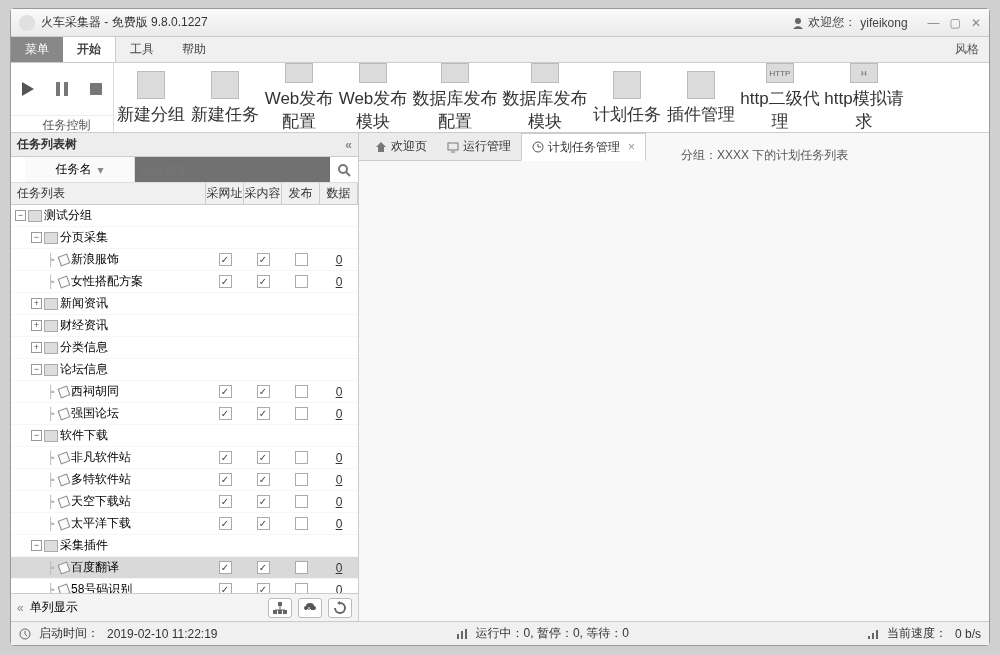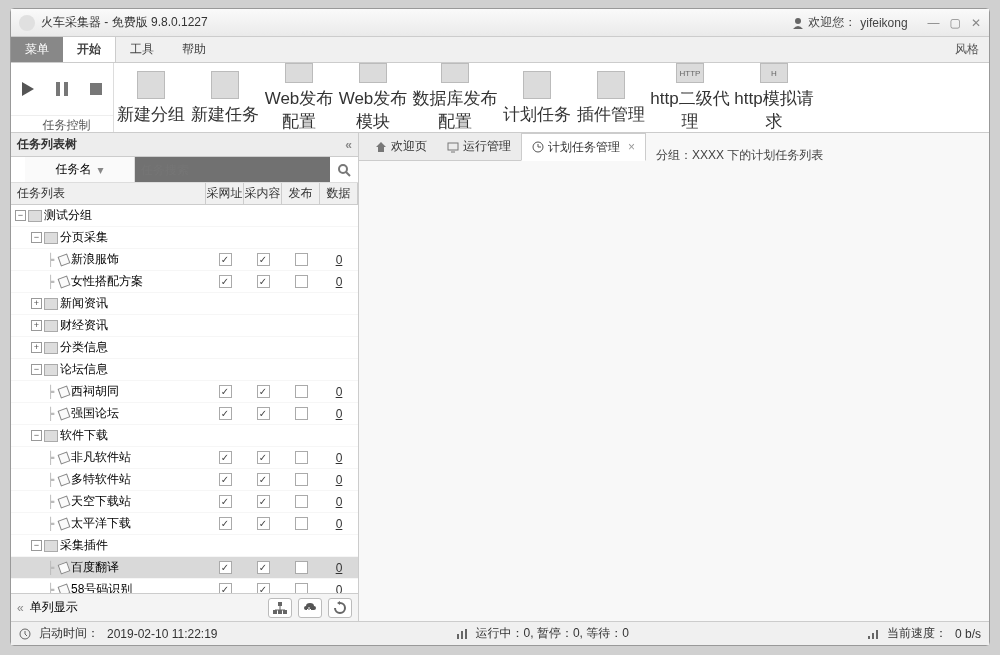--- a/index.html
+++ b/index.html
@@ -52,21 +52,21 @@
 .sidefoot { height: 28px; border-top: 1px solid #ccc; display: flex; align-items: center; padding: 0 6px; gap: 6px; background: #f4f4f4; }
 .sidefoot .exp { cursor: pointer; color: #888; }
 .sidefoot .lbl { flex: 1; }
 .iconbtn { width: 24px; height: 20px; border: 1px solid #bbb; background: #fff; display: flex; align-items: center; justify-content: center; cursor: pointer; color: #555; border-radius: 3px; }
 .main { flex: 1; display: flex; background: #f8f8f8; }
 .tabs { height: 28px; display: flex; align-items: stretch; background: #ececec; border-bottom: 1px solid #ccc; padding-left: 6px; }
 .tab { display: flex; align-items: center; gap: 4px; padding: 0 10px; cursor: pointer; color: #333; }
 .tab.active { background: #fff; border: 1px solid #ccc; border-bottom: 1px solid #fff; margin-bottom: -1px; }
 .tab .close { color: #999; margin-left: 4px; }
 .content { flex: 1; padding: 10px; display: flex; flex-direction: column; }
-.grouplbl { height: 24px; display: flex; align-items: center; color: #6d28d9; margin-bottom: 4px; }
+.grouplbl { height: 24px; display: flex; align-items: center; color: #c2410c; margin-bottom: 4px; margin-left: 25px; }
 .grid { border: 1px solid #bbb; background: #fff; height: 150px; display: flex; flex-direction: column; }
 .ghdr { display: flex; height: 24px; background: #f0f0f0; border-bottom: 1px solid #ccc; }
 .ghdr div { border-right: 1px solid #ccc; padding: 0 6px; display: flex; align-items: center; }
 .gc1 { width: 70px; } .gc2 { flex: 1; } .gc3 { width: 70px; } .gc4 { width: 70px; } .gc5 { width: 140px; }
 .gridrows { flex: 1; }
 .gridrows .grow { height: 20px; border-bottom: 1px solid #eee; }
 .hscroll { height: 18px; background: #eee; border-top: 1px solid #ccc; display: flex; align-items: center; justify-content: space-between; padding: 0 2px; color: #888; }
 .status { height: 24px; border-top: 1px solid #ccc; background: #f0f0f0; display: flex; align-items: center; padding: 0 8px; color: #333; gap: 8px; }
 .status .sp { flex: 1; }
 .linepipe { color: #bbb; display: inline-block; width: 10px; }
@@ -138,20 +138,24 @@
         <span class="ricon"></span>
         <span class="rlabel">Web发布配置</span>
       </div>
     <div class="rbtn">
         <span class="ricon"></span>
         <span class="rlabel">Web发布模块</span>
       </div>
     <div class="rbtn" style="width:90px">
         <span class="ricon"></span>
         <span class="rlabel">数据库发布配置</span>
+      </div>
+    <div class="rbtn" style="width:90px">
+        <span class="ricon"></span>
+        <span class="rlabel">数据库发布模块</span>
       </div>
     <div class="rbtn">
         <span class="ricon"></span>
         <span class="rlabel">计划任务</span>
       </div>
     <div class="rbtn">
         <span class="ricon"></span>
         <span class="rlabel">插件管理</span>
       </div>
     <div class="rbtn" style="width:84px">

